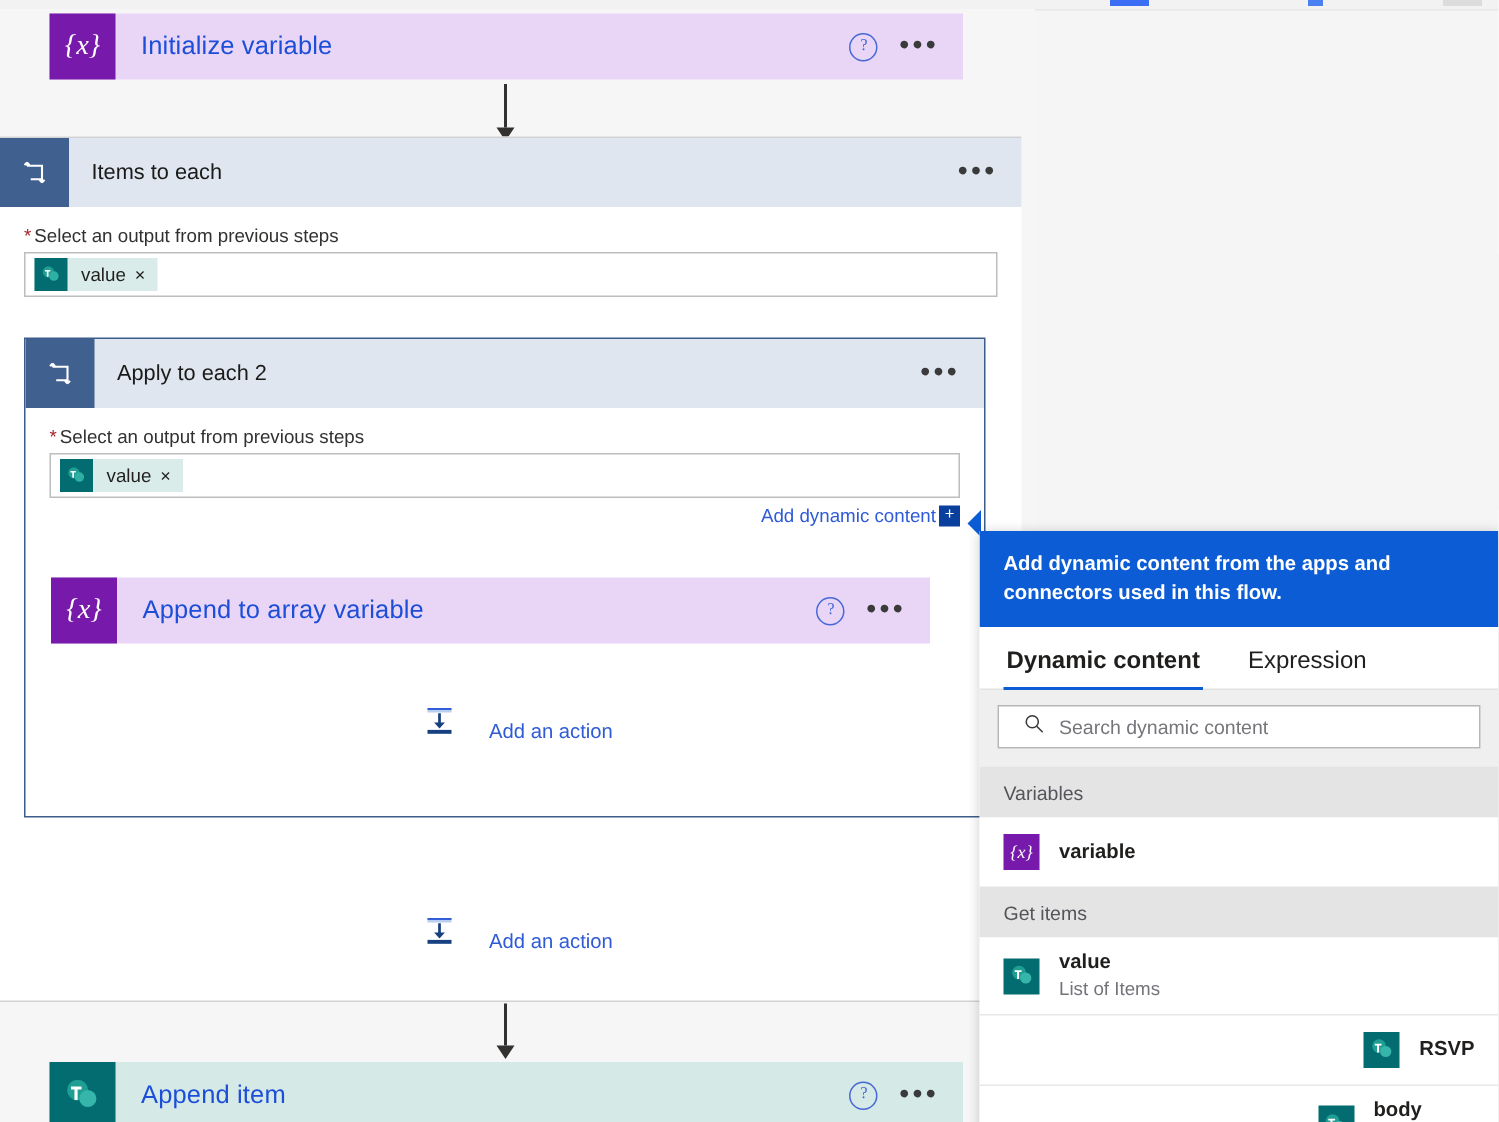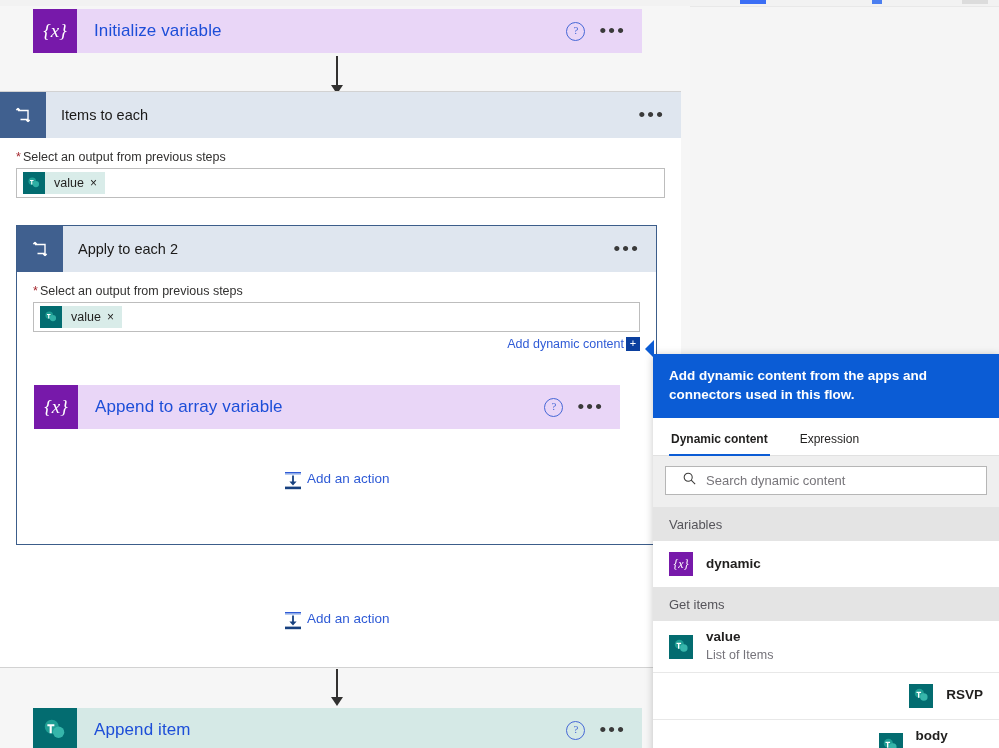--- a/index.html
+++ b/index.html
@@ -122,21 +122,21 @@
   }
   .adc-link { font-size: 12.5px; color: #2f5bd6; }
   .adc-plus {
     width: 14px; height: 14px; background: #0b3f9e; color: #fff;
     font-size: 11px; line-height: 13px; text-align: center;
   }
 
   
   .add-action {
     position: absolute;
-    display: flex; align-items: flex-start; gap: 5px;
+    display: flex; align-items: flex-end; gap: 24px;
   }
   .add-action .aa-label { font-size: 13.5px; color: #2f5bd6; }
 
   
   .connector { position: absolute; width: 2px; background: #323130; }
   .connector::after {
     content: ''; position: absolute; left: -5px; bottom: -9px;
     border-left: 6px solid transparent; border-right: 6px solid transparent;
     border-top: 9px solid #323130;
   }
@@ -163,21 +163,21 @@
     border-right: 9px solid #0b5cd5;
   }
   .tabs {
     display: flex; gap: 28px;
     padding: 0 16px;
     background: #fff;
     border-bottom: 1px solid #e1e1e1;
   }
   .tab {
     padding: 14px 2px 9px 2px;
-    font-size: 12px; color: #201f1e;
+    font-size: 16px; color: #201f1e;
     position: relative;
   }
   .tab.active { font-weight: bold; }
   .tab.active::after {
     content: ''; position: absolute; left: 0; right: 0; bottom: -1px;
     height: 2.5px; background: #0b5cd5;
   }
   .search-wrap { background: #efefef; padding: 10px 12px 12px 12px; }
   .search-box {
     display: flex; align-items: center;
@@ -394,21 +394,21 @@
         <input class="search-input" type="text" placeholder="Search dynamic content" style="">
       </div>
     </div>
 
     <div class="group-header">Variables</div>
     <div class="dc-item">
       <span class="dc-ico var">
         <span class="varicon-sm">{x}</span>
       </span>
       <span class="dc-text">
-        <span class="dc-name">dynamic</span>
+        <span class="dc-name">variable</span>
       </span>
     </div>
 
     <div class="group-header">Get items</div>
 
     <div class="dc-item">
       <span class="dc-ico sp">
         <svg width="17" height="17" viewBox="0 0 16 16" aria-hidden="true">
           <circle cx="6" cy="6" r="4.3" fill="#1f9e94"></circle>
           <circle cx="10.2" cy="9.4" r="3.5" fill="#36b6ab"></circle>

